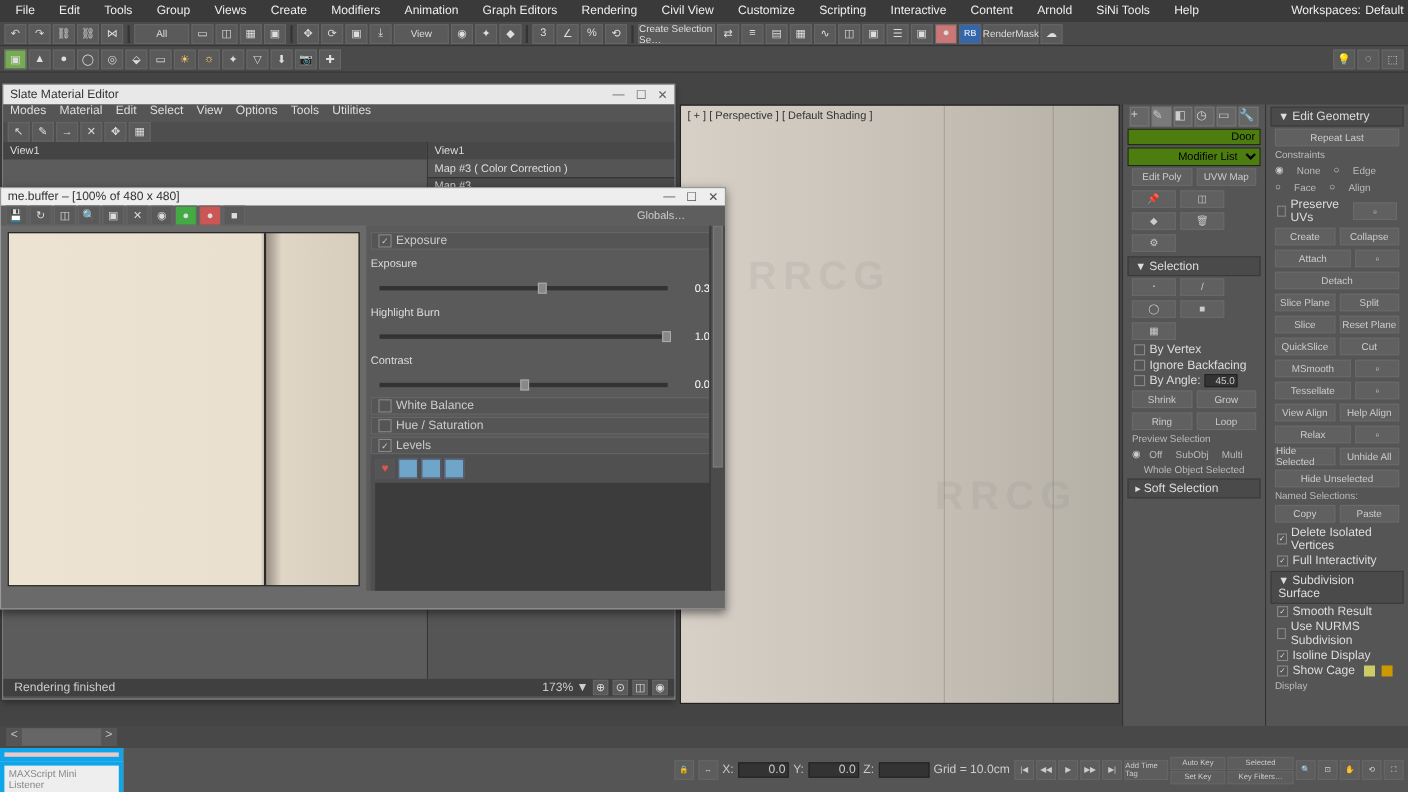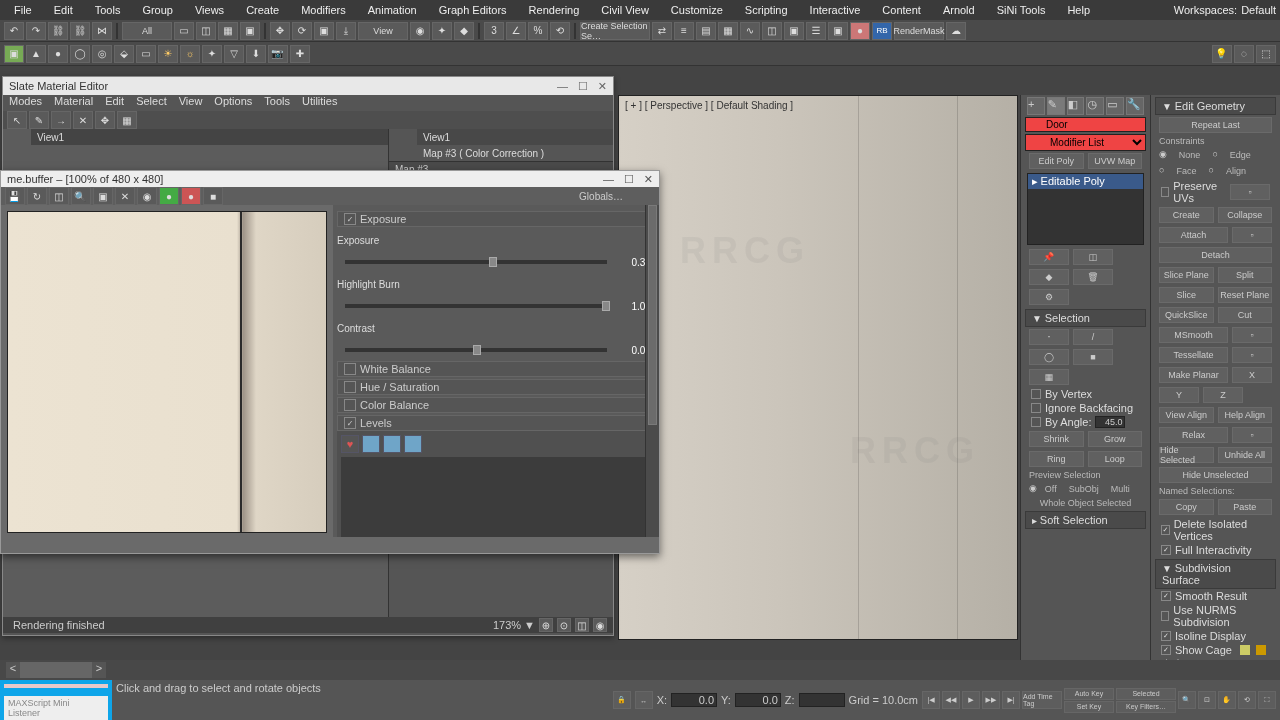--- a/index.html
+++ b/index.html
@@ -23,21 +23,21 @@
 .vp-line { position: absolute; top: 0; bottom: 0; width: 1px; background: rgba(0,0,0,.15); }
 
 
 .sme { position: absolute; left: 2px; top: 76px; width: 612px; height: 560px; background: #555; border: 1px solid #888; box-shadow: 0 2px 6px rgba(0,0,0,.4); }
 .sme-title { height: 18px; background: #e8e8e8; color: #333; display: flex; align-items: center; padding: 0 6px; font-size: 10px; }
 .sme-menu { height: 16px; background: #555; display: flex; gap: 12px; padding: 0 6px; font-size: 10px; color: #ddd; }
 .sme-tool { height: 18px; background: #4e4e4e; display: flex; gap: 2px; padding: 0 4px; align-items: center; }
 .sme-body { display: flex; height: calc(100% - 70px); }
 .sme-left { flex: 1; background: #5c5c5c; position: relative; }
 .sme-right { width: 225px; background: #555; border-left: 1px solid #333; }
-.sme-tab { height: 16px; background: #444; color: #ddd; padding: 0 6px; font-size: 10px; display:flex; align-items:center;margin-left:28px; }
+.sme-tab { height: 16px; background: #444; color: #ddd; padding: 0 6px; font-size: 10px; display:flex; align-items:center; }
 .sme-sect { background: #4a4a4a; border-top: 1px solid #333; padding: 2px 6px; font-size: 10px; }
 .sme-bot { height: 16px; background: #404040; display:flex; align-items:center; justify-content:flex-end; gap:4px; padding:0 6px; font-size:9px; }
 
 
 .rb { position: absolute; left: 0; top: 170px; width: 660px; height: 384px; background: #6a6a6a; border: 1px solid #999; box-shadow: 0 3px 8px rgba(0,0,0,.5); z-index: 8; }
 .rb-title { height: 16px; background: #eee; color: #333; display: flex; align-items: center; padding: 0 6px; font-size: 10px; }
 .rb-title .winbtns { margin-left: auto; display: flex; gap: 10px; color: #555; }
 .rb-tool { height: 18px; background: #5e5e5e; display: flex; align-items: center; gap: 2px; padding: 0 4px; }
 .rb-body { display: flex; height: calc(100% - 50px); }
 .rb-img { width: 320px; height: 322px; margin: 6px; background: linear-gradient(90deg,#ece3d2 0%,#e9e0cf 72%,#9e9488 74%,#dfd6c6 78%,#d6cdbd 100%); border: 1px solid #222; position: relative; }
@@ -64,21 +64,21 @@
 
 .cmd { position: absolute; right: 0; top: 95px; width: 260px; bottom: 60px; background: #555; border-left: 1px solid #333; overflow: hidden; display:flex; }
 .cmd-col { flex:1; padding: 0 4px; overflow-y:auto; }
 .cmd-tabs { display: flex; gap: 2px; height: 22px; padding:2px; }
 .cmd-tab { width: 20px; height: 18px; background: #666; border:1px solid #777; }
 .cmd-tab.sel { background: #7a7a7a; }
 .cmd-h1 { background: #4a4a4a; color: #ddd; padding: 2px 6px; font-size: 10px; margin-top: 2px; border:1px solid #3a3a3a; }
 .cmd-row { display: flex; gap: 4px; padding: 2px 4px; flex-wrap:wrap; }
 .cmd-btn { flex:1; min-width:40px; height: 16px; background: #606060; border: 1px solid #6a6a6a; font-size: 9px; display:flex; align-items:center; justify-content:center; color:#ccc; }
 .cmd-btn.sm { flex:none; width:22px; }
-.cmd-sel { background:#ef4444; border:1px solid #222; font-size:10px; padding:1px 20px; }
+.cmd-sel { background:#4d7c0f; border:1px solid #222; font-size:10px; padding:1px 4px;text-align:right; }
 .cmd-list { height: 72px; background: #333; border: 1px solid #222; margin: 2px; font-size: 9px; }
 .cmd-list .li { padding: 1px 4px; }
 .cmd-list .li.sel { background: #3a5a8a; color:#fff; }
 .cmd-lbl { font-size: 9px; color: #bbb; padding: 1px 4px; }
 .cmd-chk { font-size: 9px; color: #ddd; display:flex; align-items:center; gap:4px; padding:1px 6px; }
 .cmd-chk .bx { width:10px; height:10px; border:1px solid #888; font-size:7px; display:inline-flex; align-items:center; justify-content:center; }
 .cmd-spin { width:30px; height:12px; background:#333; border:1px solid #222; font-size:9px; text-align:right; padding:0 2px; color:#ccc; }
 
 
 .tline { position: absolute; left: 0; right: 0; bottom: 40px; height: 20px; background: #484848; display: flex; align-items: center; }
@@ -307,24 +307,20 @@
 
       <div class="rb-sect">
           <span class="chk"></span>
           <span>White Balance</span>
         </div>
       <div class="rb-sect">
           <span class="chk"></span>
           <span>Hue / Saturation</span>
         </div>
       <div class="rb-sect">
-          <span class="chk"></span>
-          <span>Color Balance</span>
-        </div>
-      <div class="rb-sect">
           <span class="chk">✓</span>
           <span>Levels</span>
         </div>
 
       <div class="rb-levels">
         <div class="rb-levbtns">
           <div class="lb heart" style="color:#d55;display:flex;align-items:center;justify-content:center;">♥</div>
           <div class="lb"></div>
           <div class="lb"></div>
           <div class="lb"></div>
@@ -349,23 +345,20 @@
     <div class="cmd-tab">◷</div>
     <div class="cmd-tab">▭</div>
     <div class="cmd-tab">🔧</div>
   </div>
   <input class="cmd-sel" style="width: 100%;" value="Door">
   <select class="cmd-sel" style="width:100%;margin-top:2px;"><option>Modifier List</option></select>
   <div class="cmd-row">
     <div class="cmd-btn">Edit Poly</div>
     <div class="cmd-btn">UVW Map</div>
   </div>
-  <div class="cmd-list">
-    <div class="li sel">▸ <span>Editable Poly</span></div>
-  </div>
   <div class="cmd-row">
     <div class="cmd-btn sm">📌</div>
     <div class="cmd-btn sm">◫</div>
     <div class="cmd-btn sm">◆</div>
     <div class="cmd-btn sm">🗑</div>
     <div class="cmd-btn sm">⚙</div>
   </div>
 
   <div class="cmd-h1">▼ <span>Selection</span></div>
   <div class="cmd-row">
@@ -450,26 +443,20 @@
       </div>
   <div class="cmd-row">
         <div class="cmd-btn">QuickSlice</div>
         <div class="cmd-btn">Cut</div>
       </div>
   <div class="cmd-row">
         <div class="cmd-btn">MSmooth</div>
         <div class="cmd-btn sm">▫</div>
         <div class="cmd-btn">Tessellate</div>
         <div class="cmd-btn sm">▫</div>
-      </div>
-  <div class="cmd-row">
-        <div class="cmd-btn">Make Planar</div>
-        <div class="cmd-btn sm">X</div>
-        <div class="cmd-btn sm">Y</div>
-        <div class="cmd-btn sm">Z</div>
       </div>
   <div class="cmd-row">
         <div class="cmd-btn">View Align</div>
         <div class="cmd-btn">Help Align</div>
       </div>
   <div class="cmd-row">
         <div class="cmd-btn">Relax</div>
         <div class="cmd-btn sm">▫</div>
       </div>
   <div class="cmd-row">
@@ -548,21 +535,20 @@
     <div class="btn">&gt;</div>
   </div>
 </div>
 
 <div class="sbar">
   <div class="sbar-left">
     <div class="box" style="background:#e9c9c9;color:#333;"></div>
     <div class="box" style="background:#eee;color:#888;">MAXScript Mini Listener</div>
   </div>
   <div class="sbar-mid">
-    <div>Click and drag to select and rotate objects</div>
   </div>
   <div class="sbar-coord">
     <div class="sbar-pbtn">🔒</div>
     <div class="sbar-pbtn">↔</div>
     <span>X:</span>
       <div class="cb">0.0</div>
     <span>Y:</span>
       <div class="cb">0.0</div>
     <span>Z:</span>
       <div class="cb"></div>

